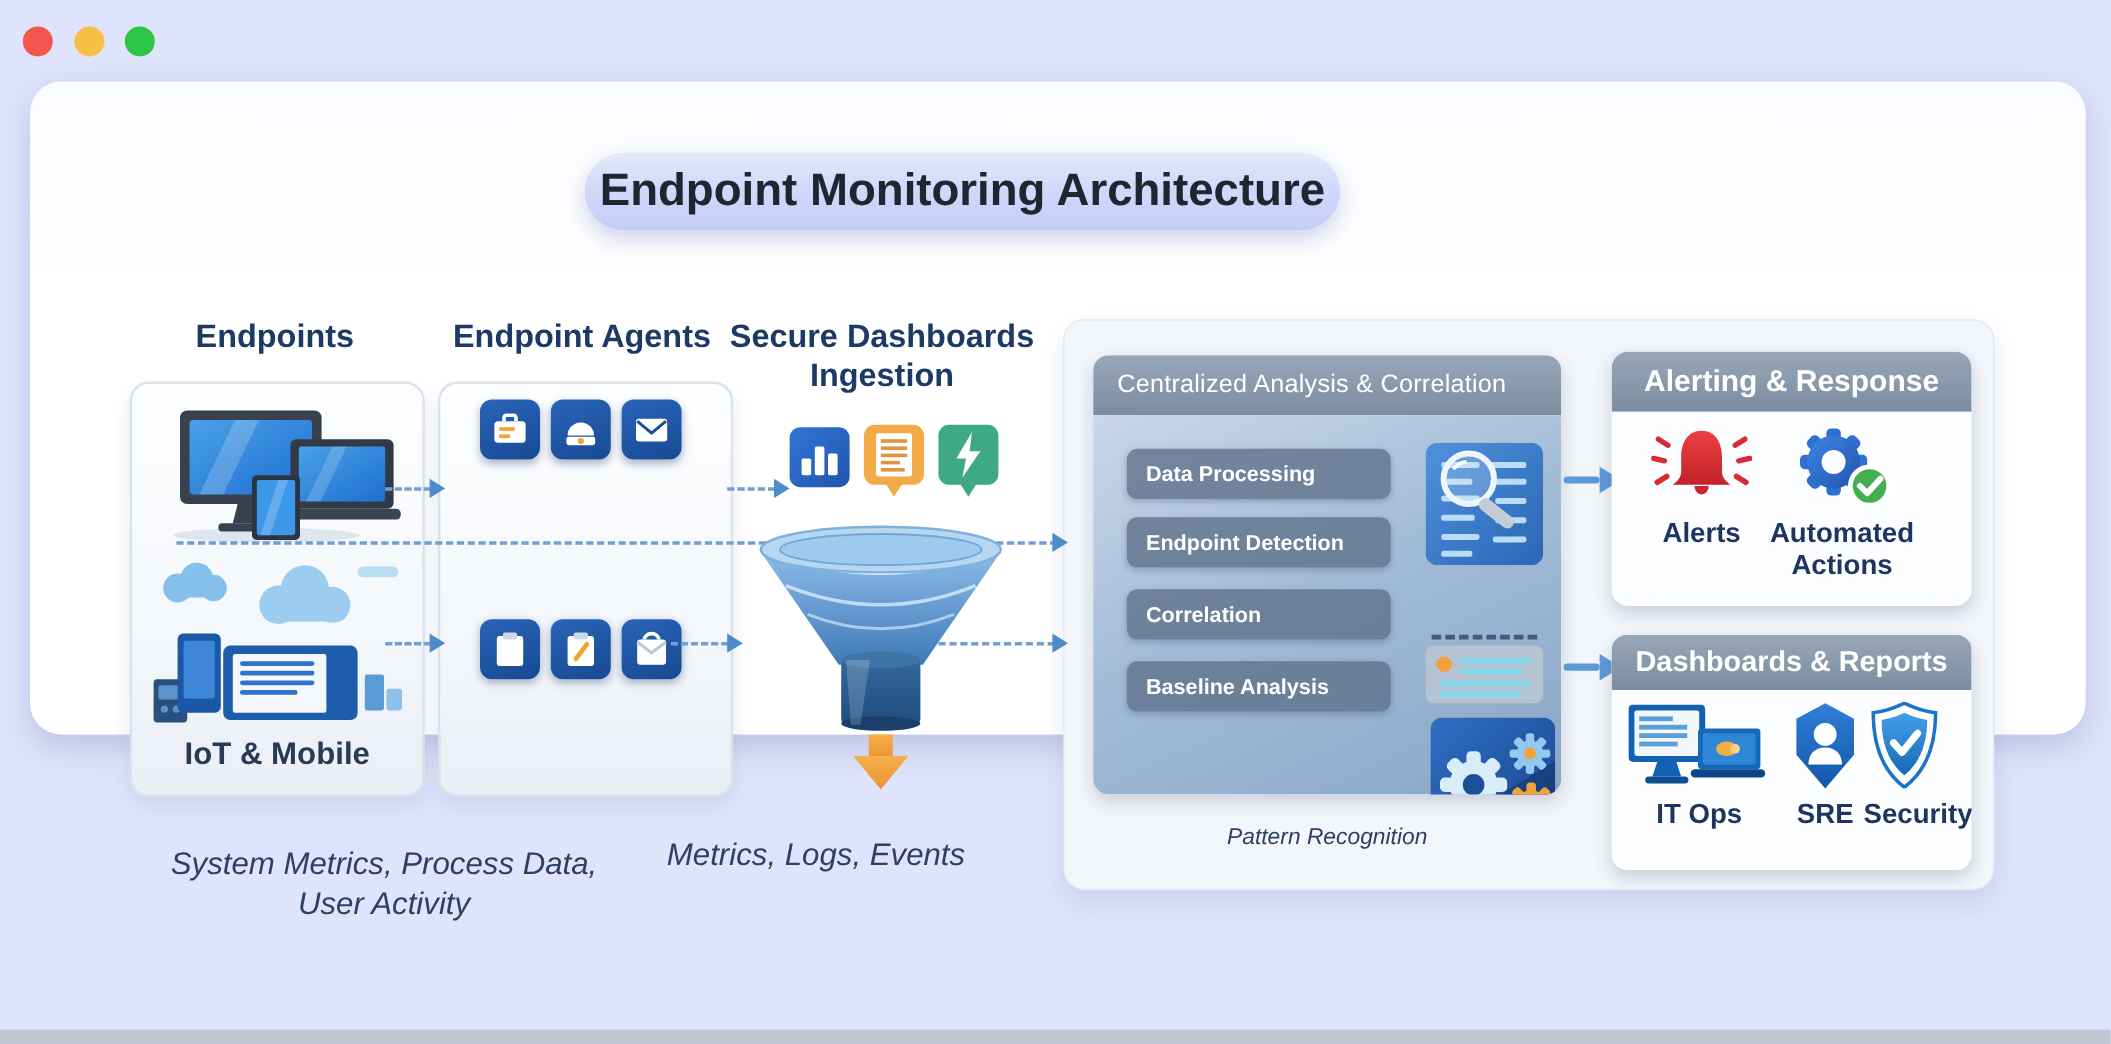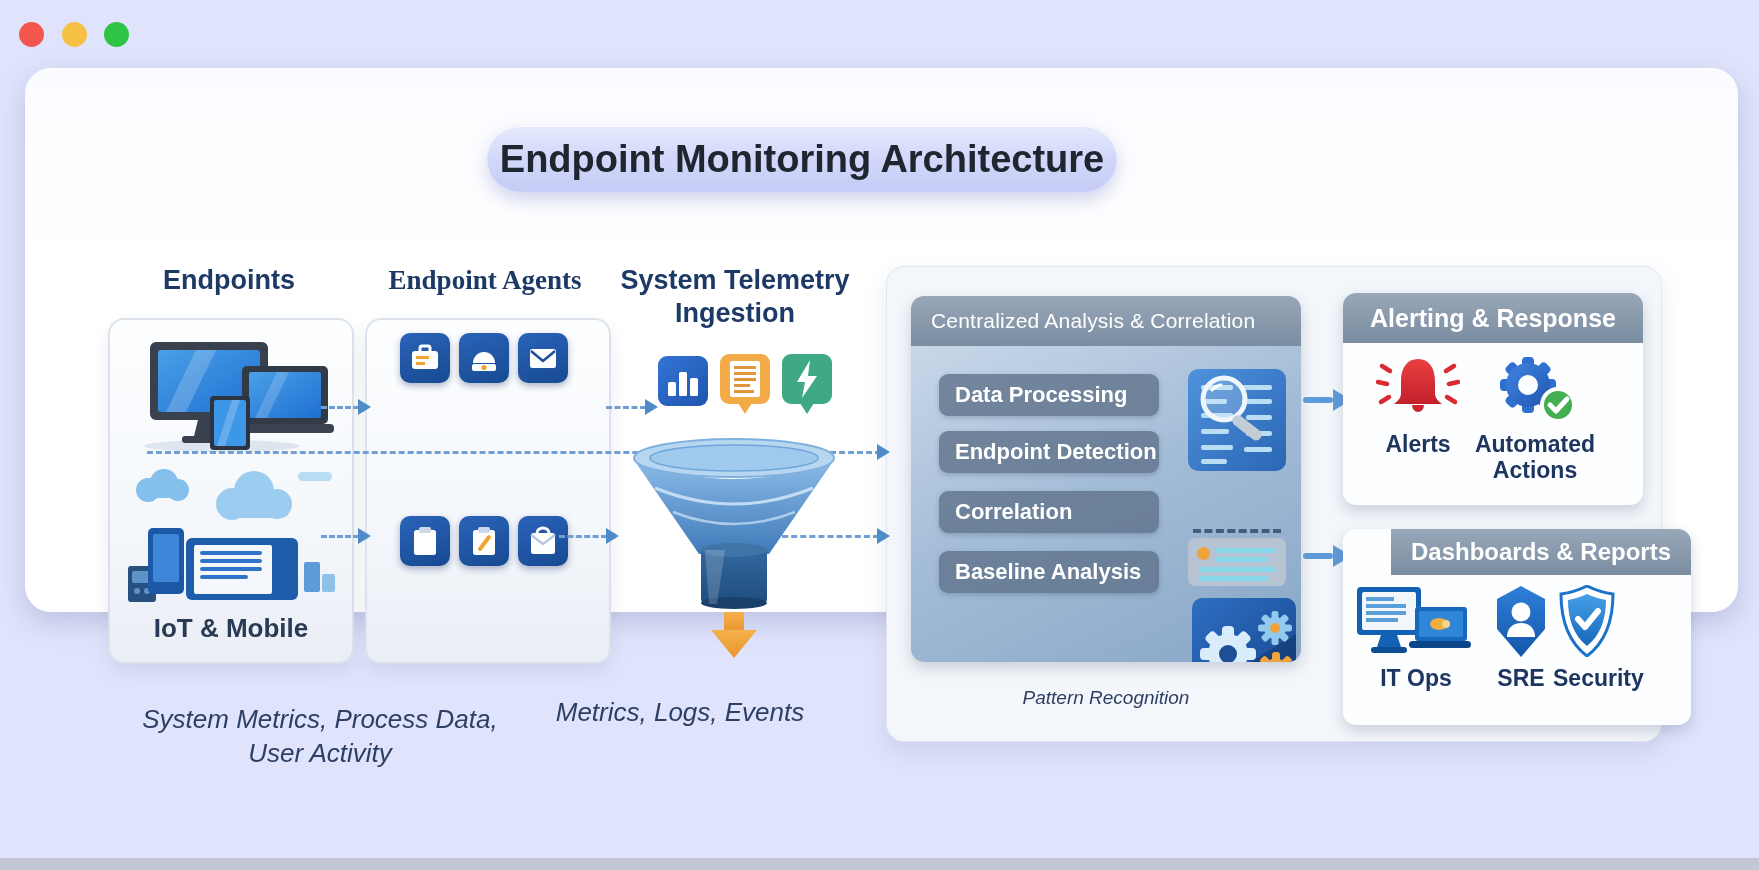--- a/index.html
+++ b/index.html
@@ -24,31 +24,31 @@
   .ticon{position:absolute;z-index:3;}
   .funnel{position:absolute;left:604px;top:368px;z-index:2;}
   .caption{position:absolute;font-style:italic;font-size:26px;color:#2e3f63;text-align:center;line-height:34px;}
   .right-container{position:absolute;left:861px;top:198px;width:774px;height:474px;border-radius:18px;background:#f3f6fa;border:1px solid #e1e6ef;box-shadow:0 10px 22px rgba(95,105,150,.14);z-index:4;}
   .panel{position:absolute;border-radius:13px;overflow:hidden;box-shadow:0 6px 14px rgba(80,95,130,.25);}
   .slatehead{background:linear-gradient(180deg,#98a7b8 0%,#7b8da1 100%);color:#fff;}
   .analysis{left:24px;top:29px;width:390px;height:366px;}
   .analysis .hd{height:50px;line-height:50px;font-size:21px;padding-left:20px;letter-spacing:.2px;}
   .analysis .bd{position:absolute;left:0;top:50px;right:0;bottom:0;background:linear-gradient(155deg,#c8d7e9 0%,#a4bdd7 45%,#88a6c7 100%);}
   .stagebox{position:absolute;left:28px;width:220px;height:42px;border-radius:9px;background:rgba(92,112,136,.78);
-    color:#fff;font-weight:bold;font-size:22px;line-height:42px;padding-left:16px;box-sizing:border-box;box-shadow:0 2px 5px rgba(40,60,90,.25);}
+    color:#fff;font-weight:bold;font-size:18px;line-height:42px;padding-left:16px;box-sizing:border-box;box-shadow:0 2px 5px rgba(40,60,90,.25);}
   .minidash{position:absolute;left:282px;top:183px;width:88px;border-top:4px dashed #3f5d7e;}
   .listcard{position:absolute;left:277px;top:192px;width:98px;height:48px;background:#b6c3d3;border-radius:7px;}
   .listcard .dot{position:absolute;left:9px;top:9px;width:13px;height:13px;border-radius:50%;background:#f0a23c;}
   .listcard .ln{position:absolute;height:5px;border-radius:2px;background:#86d8ea;}
   .sline{position:absolute;height:6px;background:#5d9ad8;border-radius:3px;}
   .sah{position:absolute;width:0;height:0;border-top:11px solid transparent;border-bottom:11px solid transparent;border-left:18px solid #5d9ad8;}
   .whitepanel{background:#fdfeff;}
-  .alerting{left:456px;top:26px;width:300px;height:212px;}
+  .alerting{left:456px;top:26px;width:300px;height:212px;border-radius:14px;}
   .alerting .hd{height:50px;line-height:50px;font-size:25px;font-weight:bold;text-align:center;}
-  .dashboards{left:456px;top:262px;width:300px;height:196px;padding-left:48px;}
+  .dashboards{left:456px;top:262px;width:300px;height:196px;}
   .dashboards .hd{height:46px;line-height:46px;font-size:24px;font-weight:bold;text-align:center;}
   .navylabel{position:absolute;color:#1e3560;font-weight:bold;font-size:23px;text-align:center;line-height:27px;}
   .itemrow{position:absolute;left:0;top:58px;width:100%;display:flex;justify-content:center;}
   .itemcol{display:flex;flex-direction:column;align-items:center;}
   .itemcol .lbl{margin-top:6px;color:#1e3560;font-weight:bold;font-size:23px;text-align:center;line-height:26px;max-width:150px;}
 </style>
 </head>
 <body>
 
 <div class="screen">
@@ -56,23 +56,23 @@
   <div class="light" style="left:19px;background:#f4564f;"></div>
   <div class="light" style="left:62px;background:#f5c043;"></div>
   <div class="light" style="left:104px;background:#2ec445;"></div>
   <div class="bottom-strip"></div>
 
   <div class="canvas">
 
     <div class="title-pill">Endpoint Monitoring Architecture</div>
 
     <div class="colhead" style="left:83px;top:196px;width:242px;">Endpoints</div>
-    <div class="colhead" style="left:335px;top:196px;width:250px;font-family:Liberation Serif, serif;">Endpoint Agents</div>
+    <div class="colhead" style="left:335px;top:196px;width:250px;">Endpoint Agents</div>
     <div class="colhead" style="left:580px;top:196px;width:260px;">
-      <div>System Telemetry</div>
+      <div>Secure Dashboards</div>
       <div>Ingestion</div>
     </div>
 
     <div class="devcard" style="left:83px;top:250px;">
       <svg style="position:absolute;left:12px;top:16px;" width="218" height="116" viewBox="0 0 218 116">
         <defs>
           <linearGradient id="scr1" x1="0" y1="0" x2="1" y2="1">
             <stop offset="0" stop-color="#4aa0e8"></stop>
               <stop offset="1" stop-color="#1e6fd0"></stop>
           </linearGradient>

